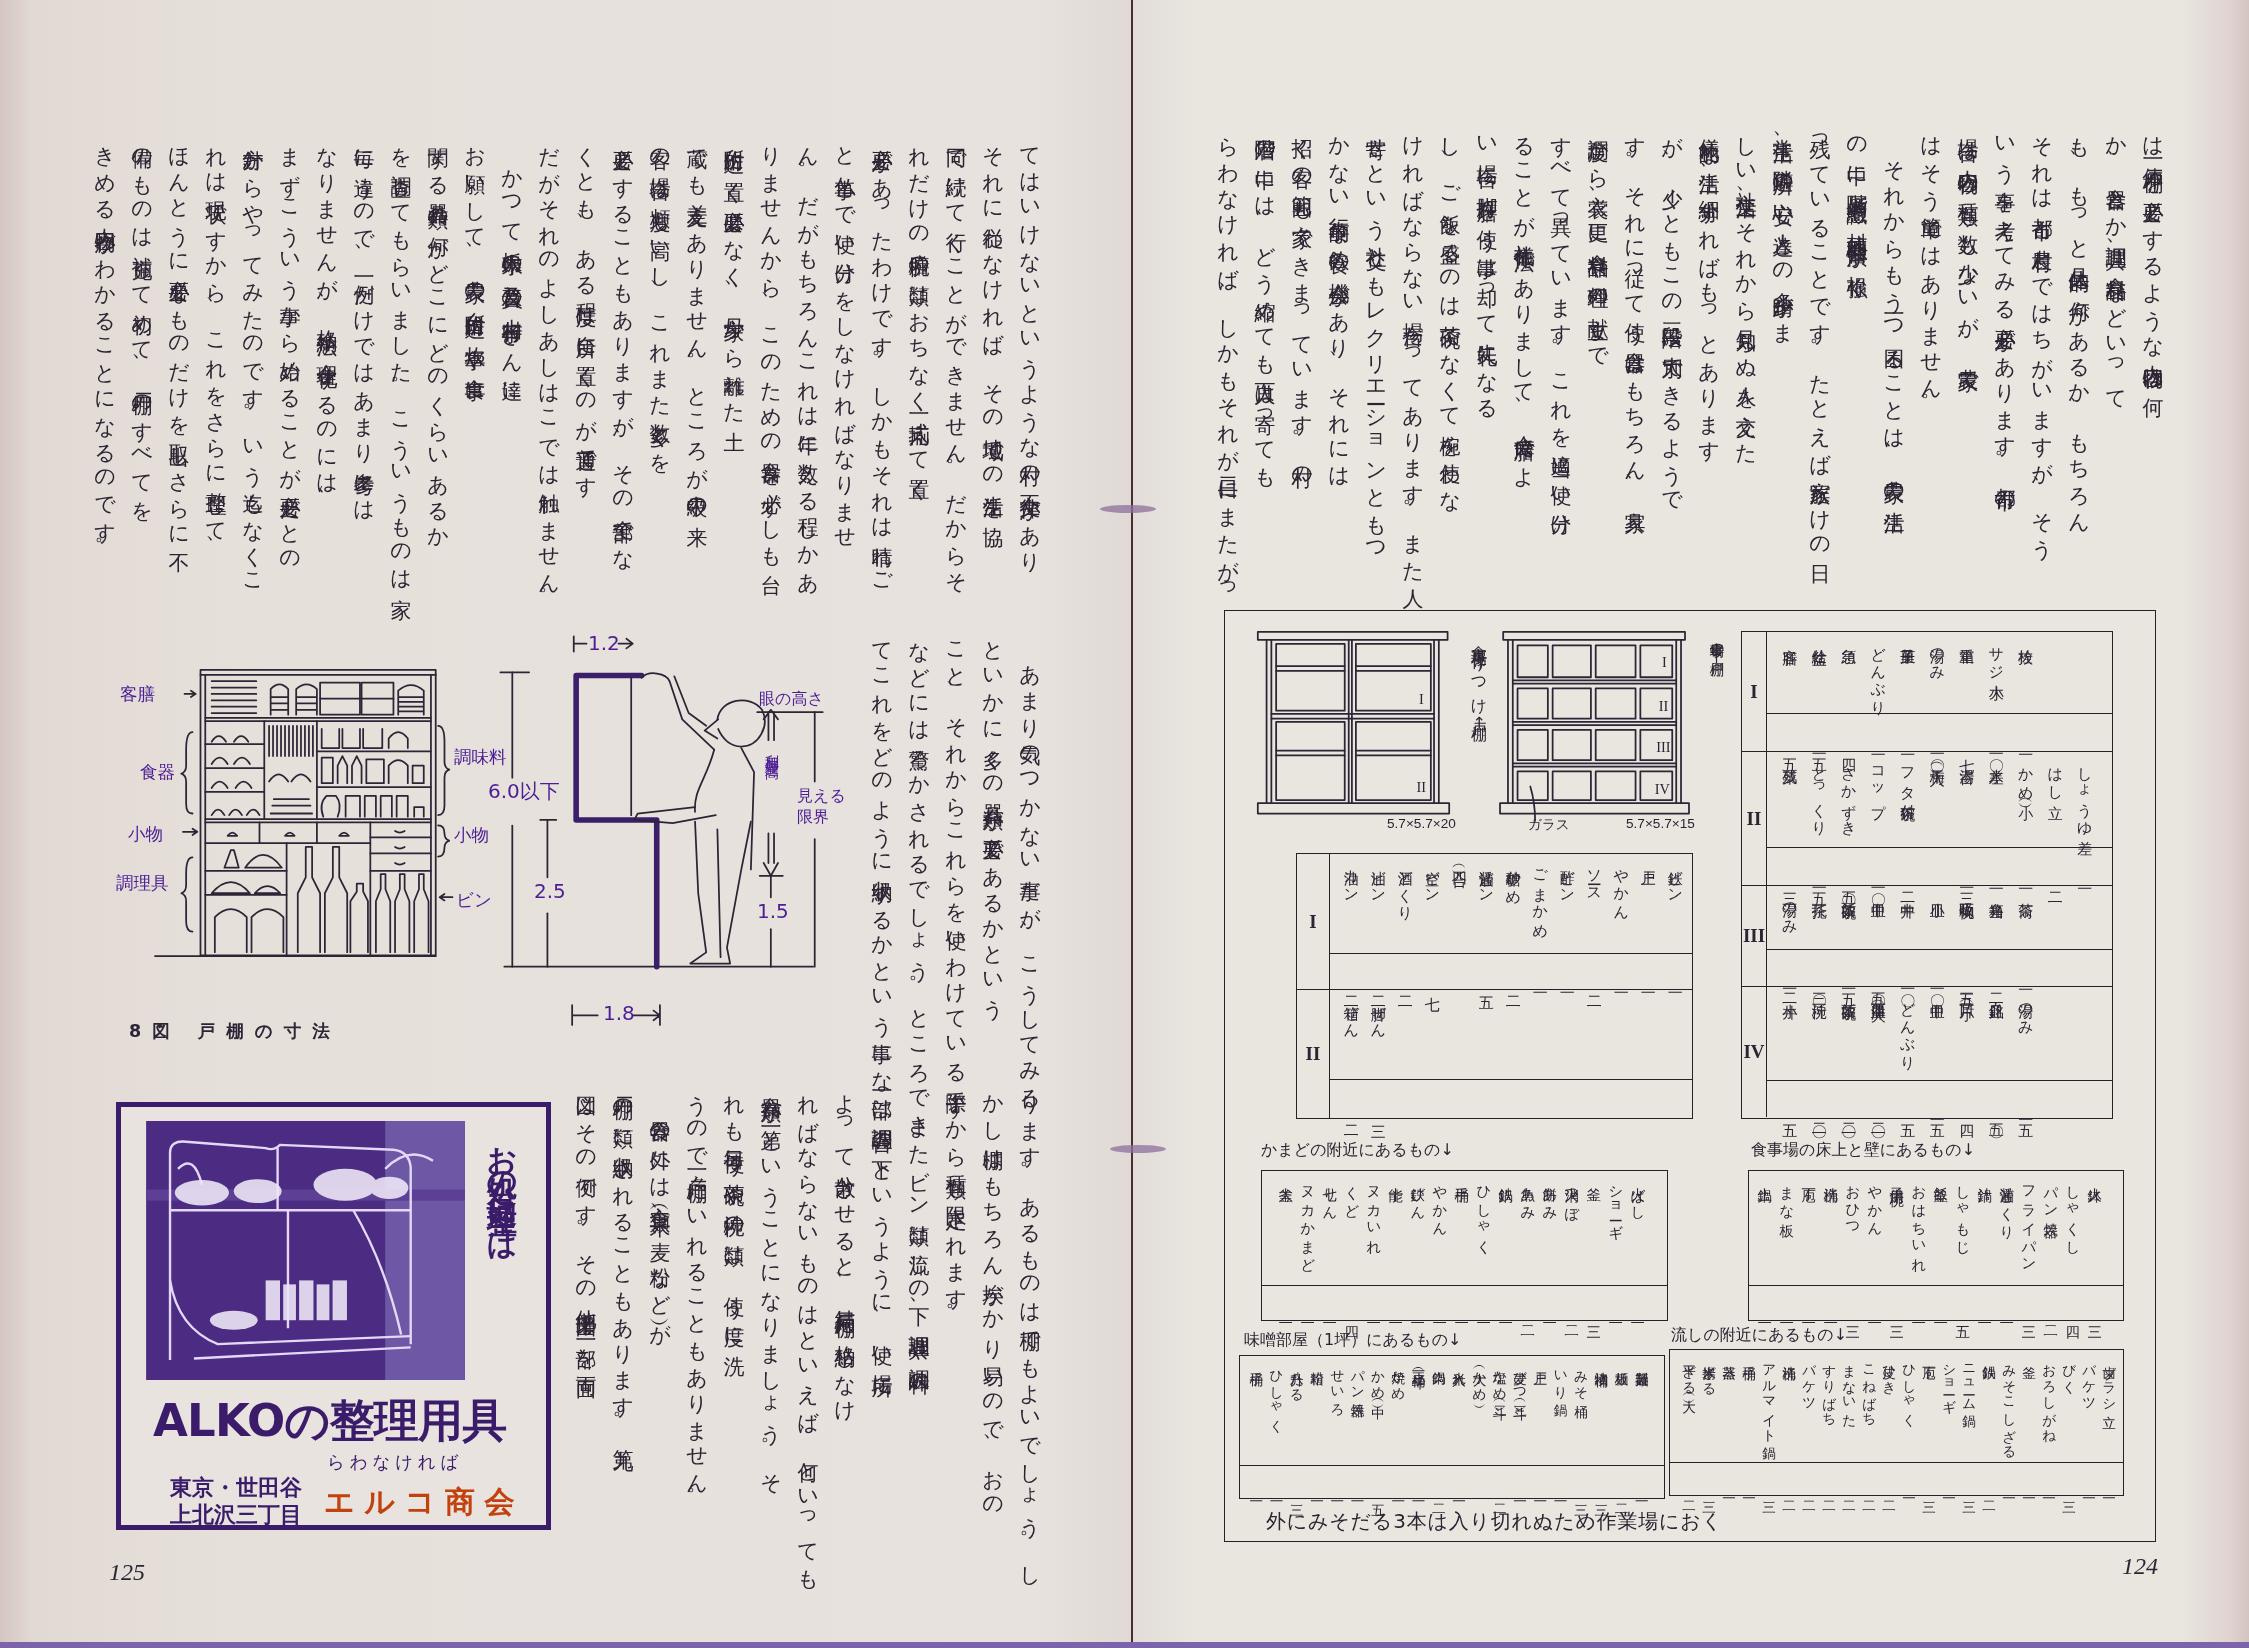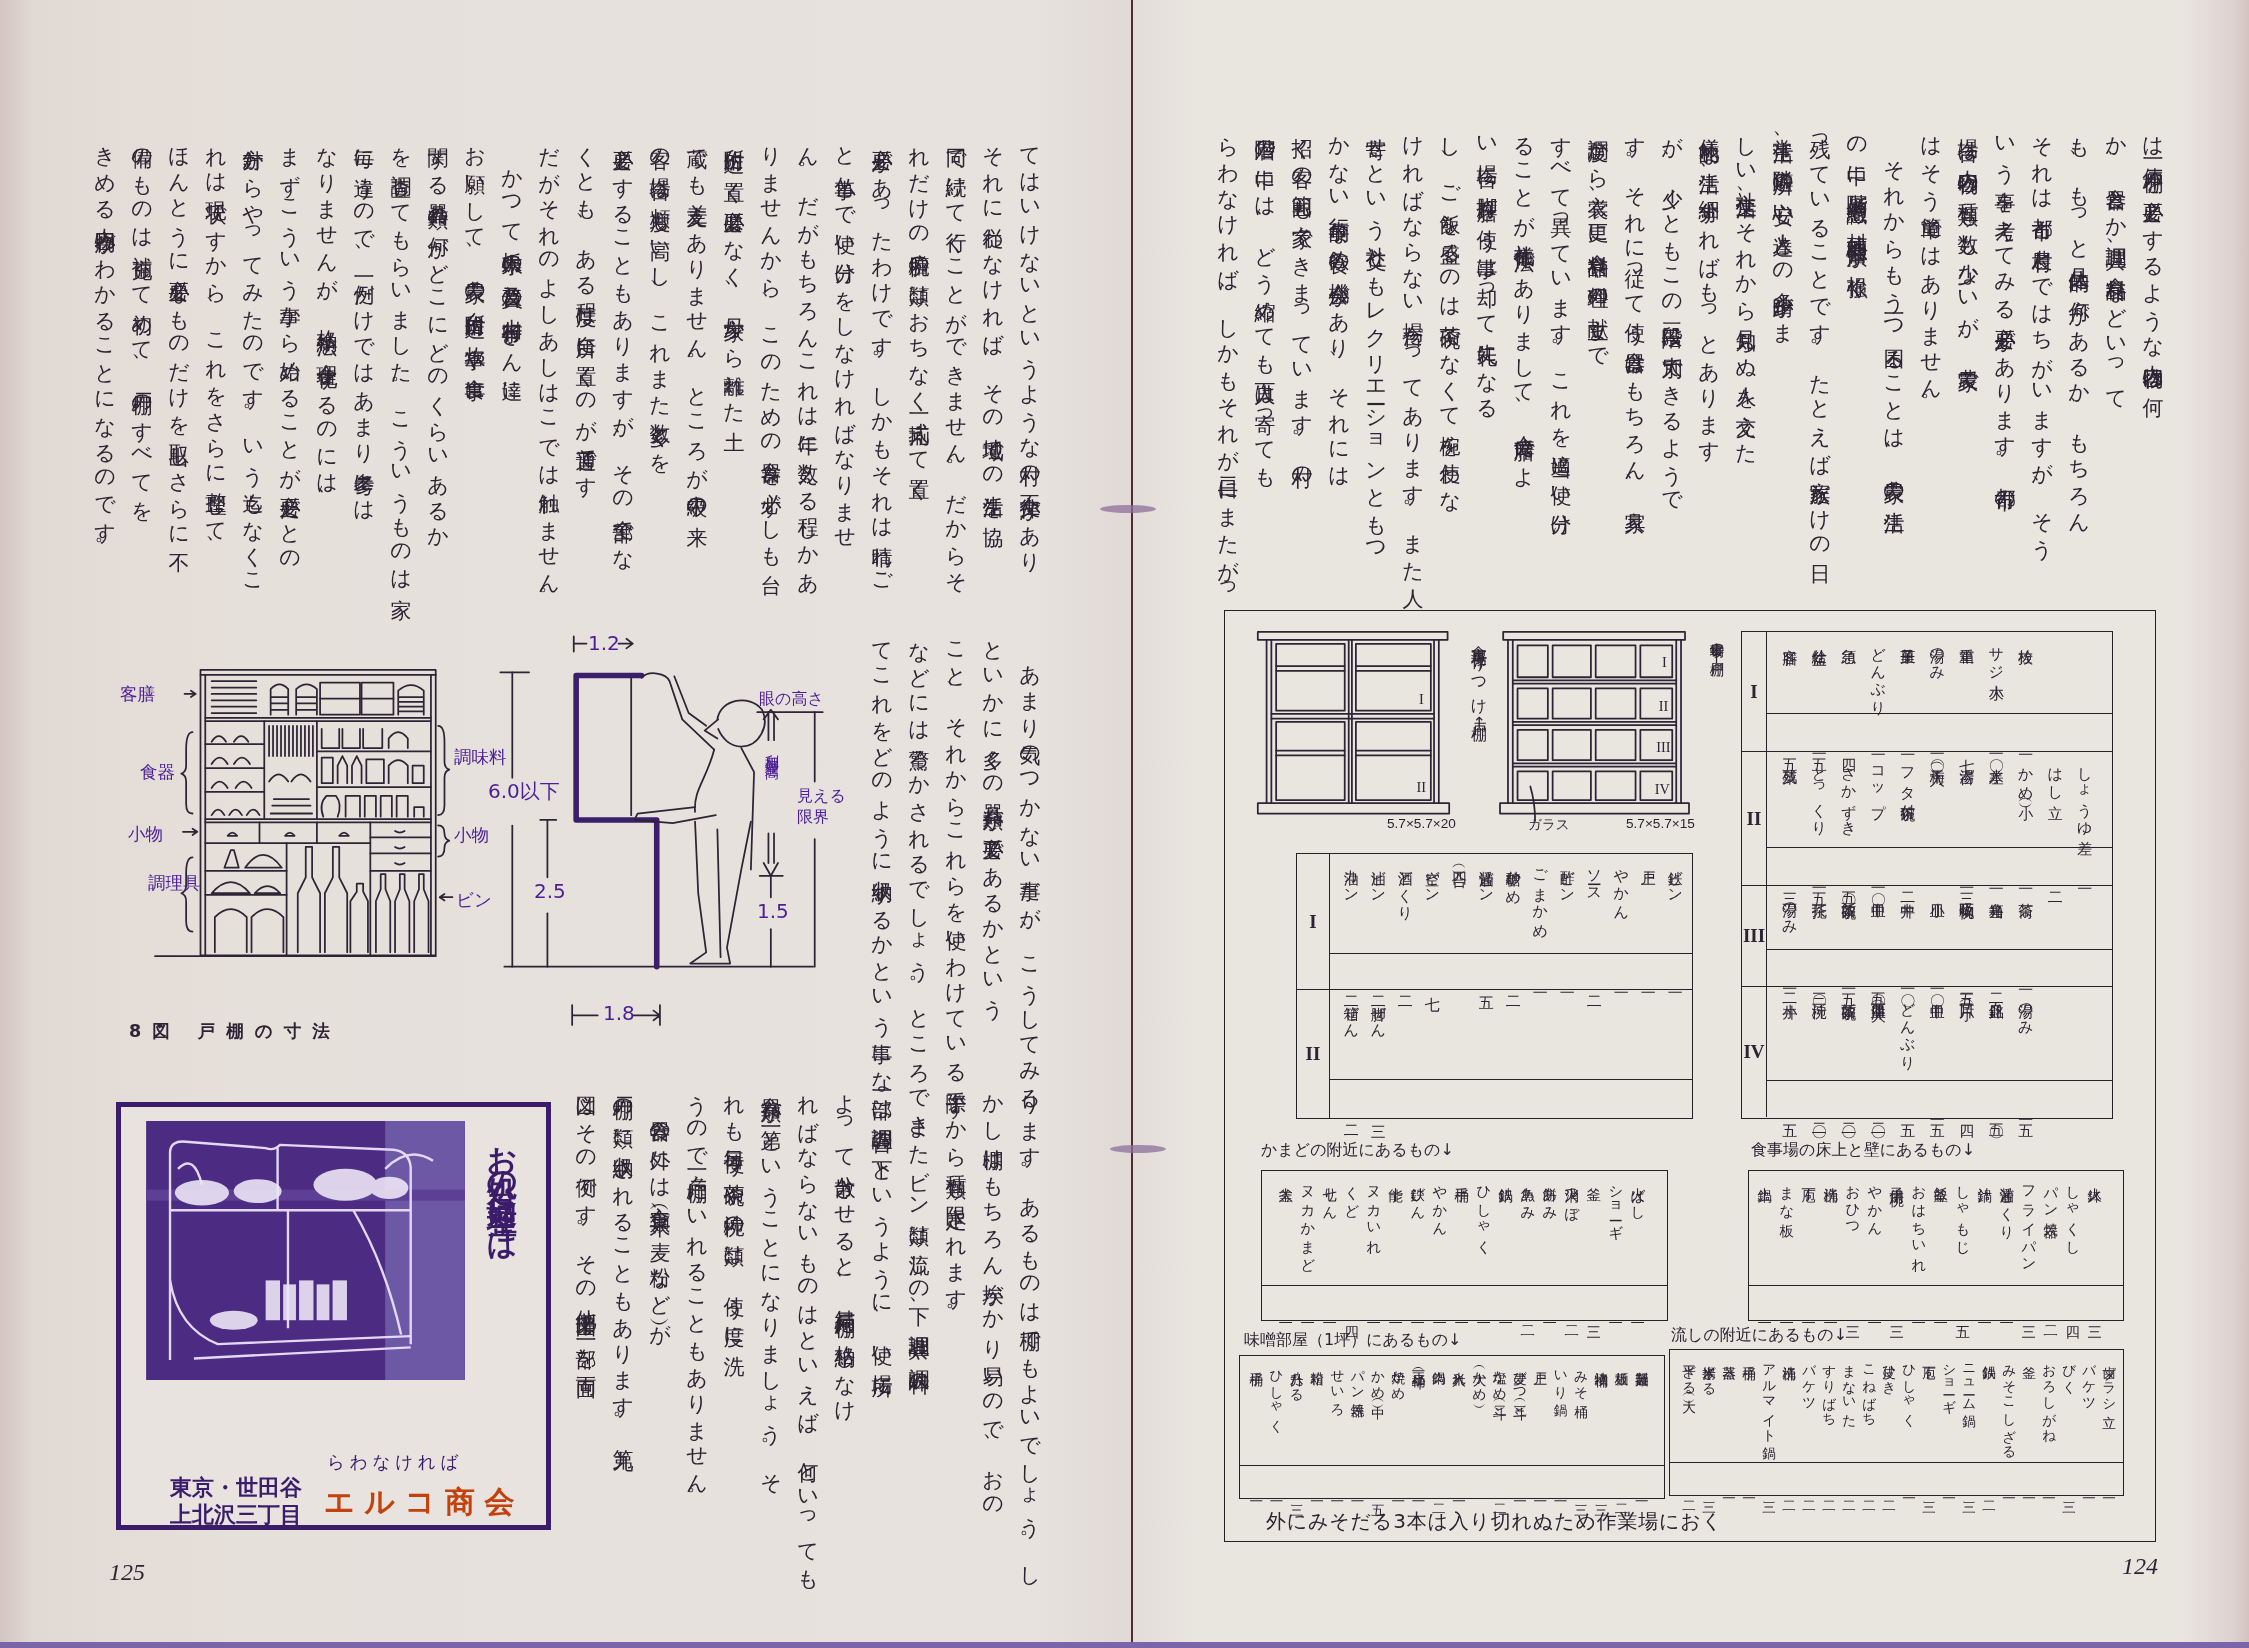--- a/index.html
+++ b/index.html
@@ -193,21 +193,21 @@
   <path d="M52,88 Q44,88 44,110 L44,130 Q44,138 38,140 Q44,142 44,150 L44,178 Q44,190 52,190"></path>
   <path d="M40,213 L58,213 M52,209 L58,213 L52,217"></path>
   <path d="M52,245 Q44,245 44,265 L44,280 Q44,288 38,290 Q44,292 44,300 L44,325 Q44,338 52,338"></path>
   <path d="M360,80 Q368,80 368,100 L368,125 Q368,133 374,135 Q368,137 368,145 L368,180 Q368,192 360,192"></path>
   <path d="M360,205 Q368,205 368,215 Q368,222 374,224 Q368,226 368,233 Q368,244 360,244"></path>
   <path d="M362,295 L378,295 M368,291 L362,295 L368,299"></path>
 </svg>
 <span class="flabel" style="left:120px;top:682px;">客膳</span>
 <span class="flabel" style="left:140px;top:760px;">食器</span>
 <span class="flabel" style="left:128px;top:822px;">小物</span>
-<span class="flabel" style="left:116px;top:871px;margin-left:32px;">調理具</span>
+<span class="flabel" style="left:116px;top:871px;">調理具</span>
 <span class="flabel" style="left:454px;top:745px;">調味料</span>
 <span class="flabel" style="left:454px;top:823px;">小物</span>
 <span class="flabel" style="left:456px;top:888px;">ビン</span>
 
 <svg class="sketch" style="left:478px;top:630px;" width="383" height="399" viewBox="0 0 480 500">
   <line x1="28" y1="53" x2="64" y2="53"></line>
   <line x1="43" y1="53" x2="43" y2="185"></line>
     <line x1="43" y1="245" x2="43" y2="422"></line>
   <line x1="78" y1="238" x2="98" y2="238"></line>
   <line x1="87" y1="238" x2="87" y2="310"></line>
@@ -267,20 +267,21 @@
       <ellipse cx="305" cy="84" rx="24" ry="14"></ellipse>
       <rect x="150" y="200" width="18" height="50"></rect>
       <rect x="172" y="205" width="16" height="45"></rect>
       <rect x="192" y="200" width="18" height="50"></rect>
       <rect x="214" y="205" width="16" height="45"></rect>
       <rect x="234" y="200" width="18" height="50"></rect>
       <ellipse cx="110" cy="250" rx="30" ry="12"></ellipse>
     </g>
   </svg>
   <div class="ad-headline">お台処の整理には</div>
+  <div class="ad-product">ALKOの整理用具</div>
   <div class="ad-catalog">らわなければ</div>
   <div class="ad-address">
     <div>東京・世田谷</div>
     <div>上北沢三丁目</div>
   </div>
   <div class="ad-company">エルコ商会</div>
 </div>
 
 <div class="pagenum" style="left:109px;top:1559px;">125</div>
 

